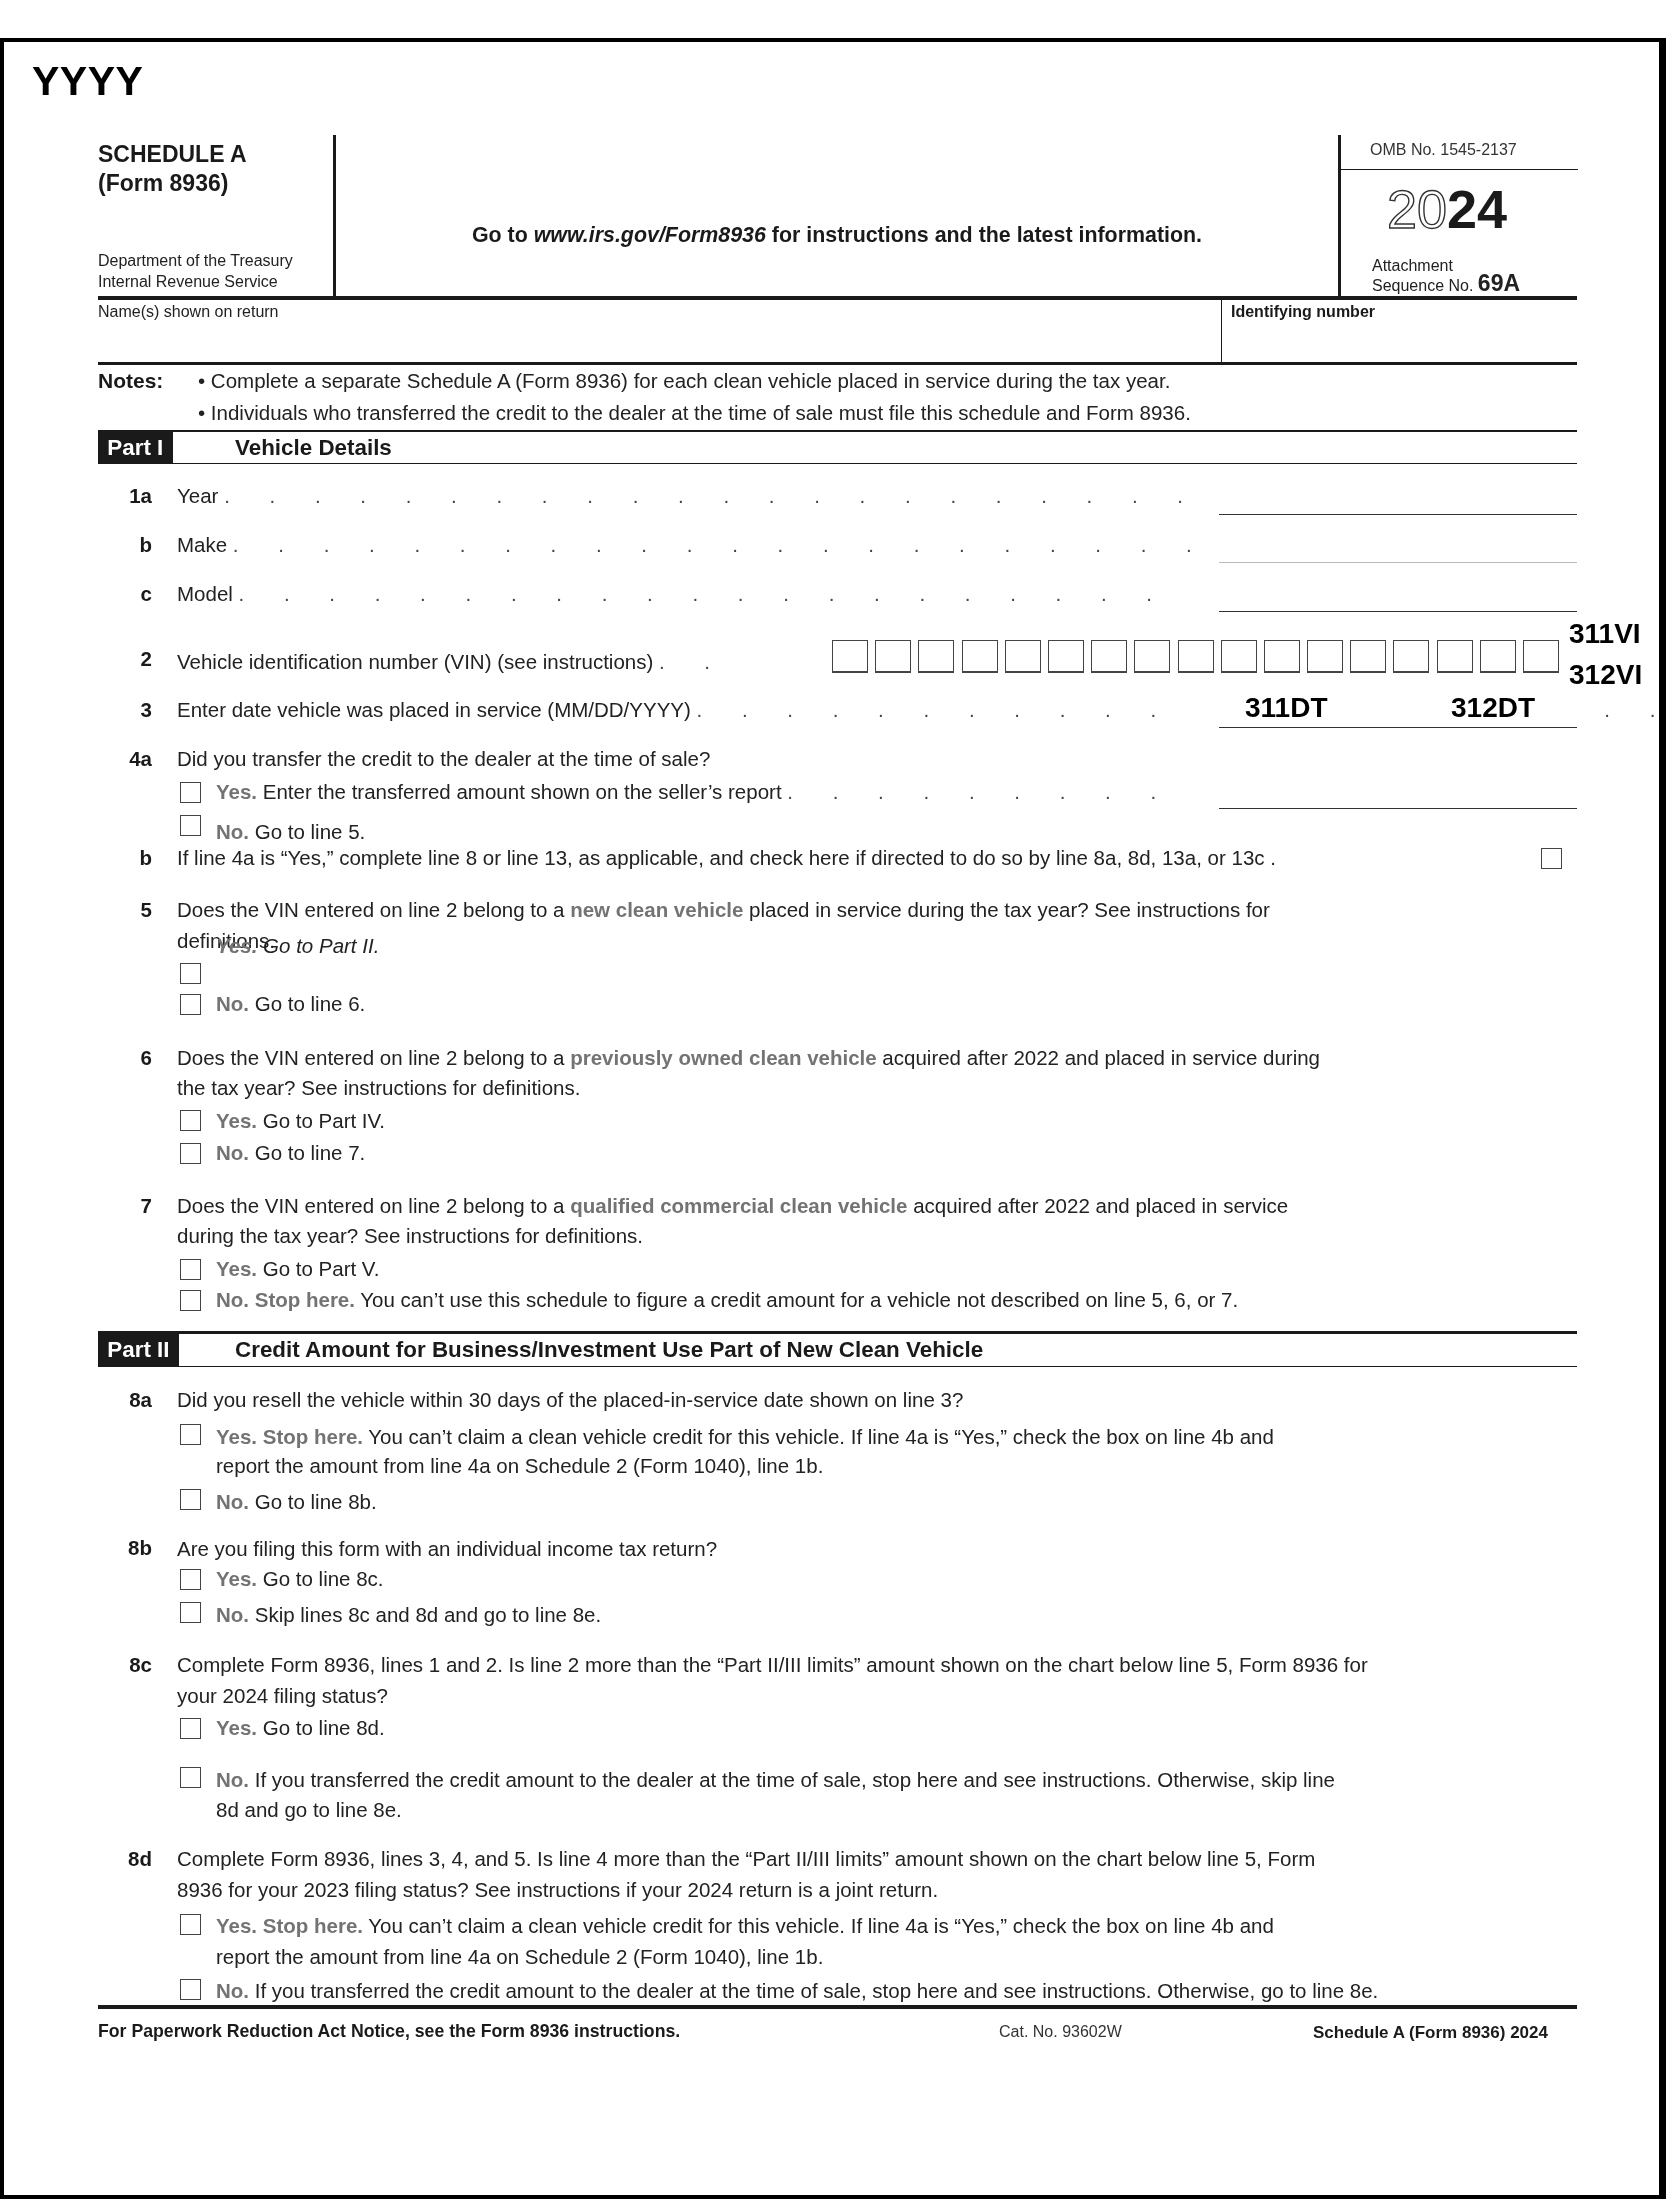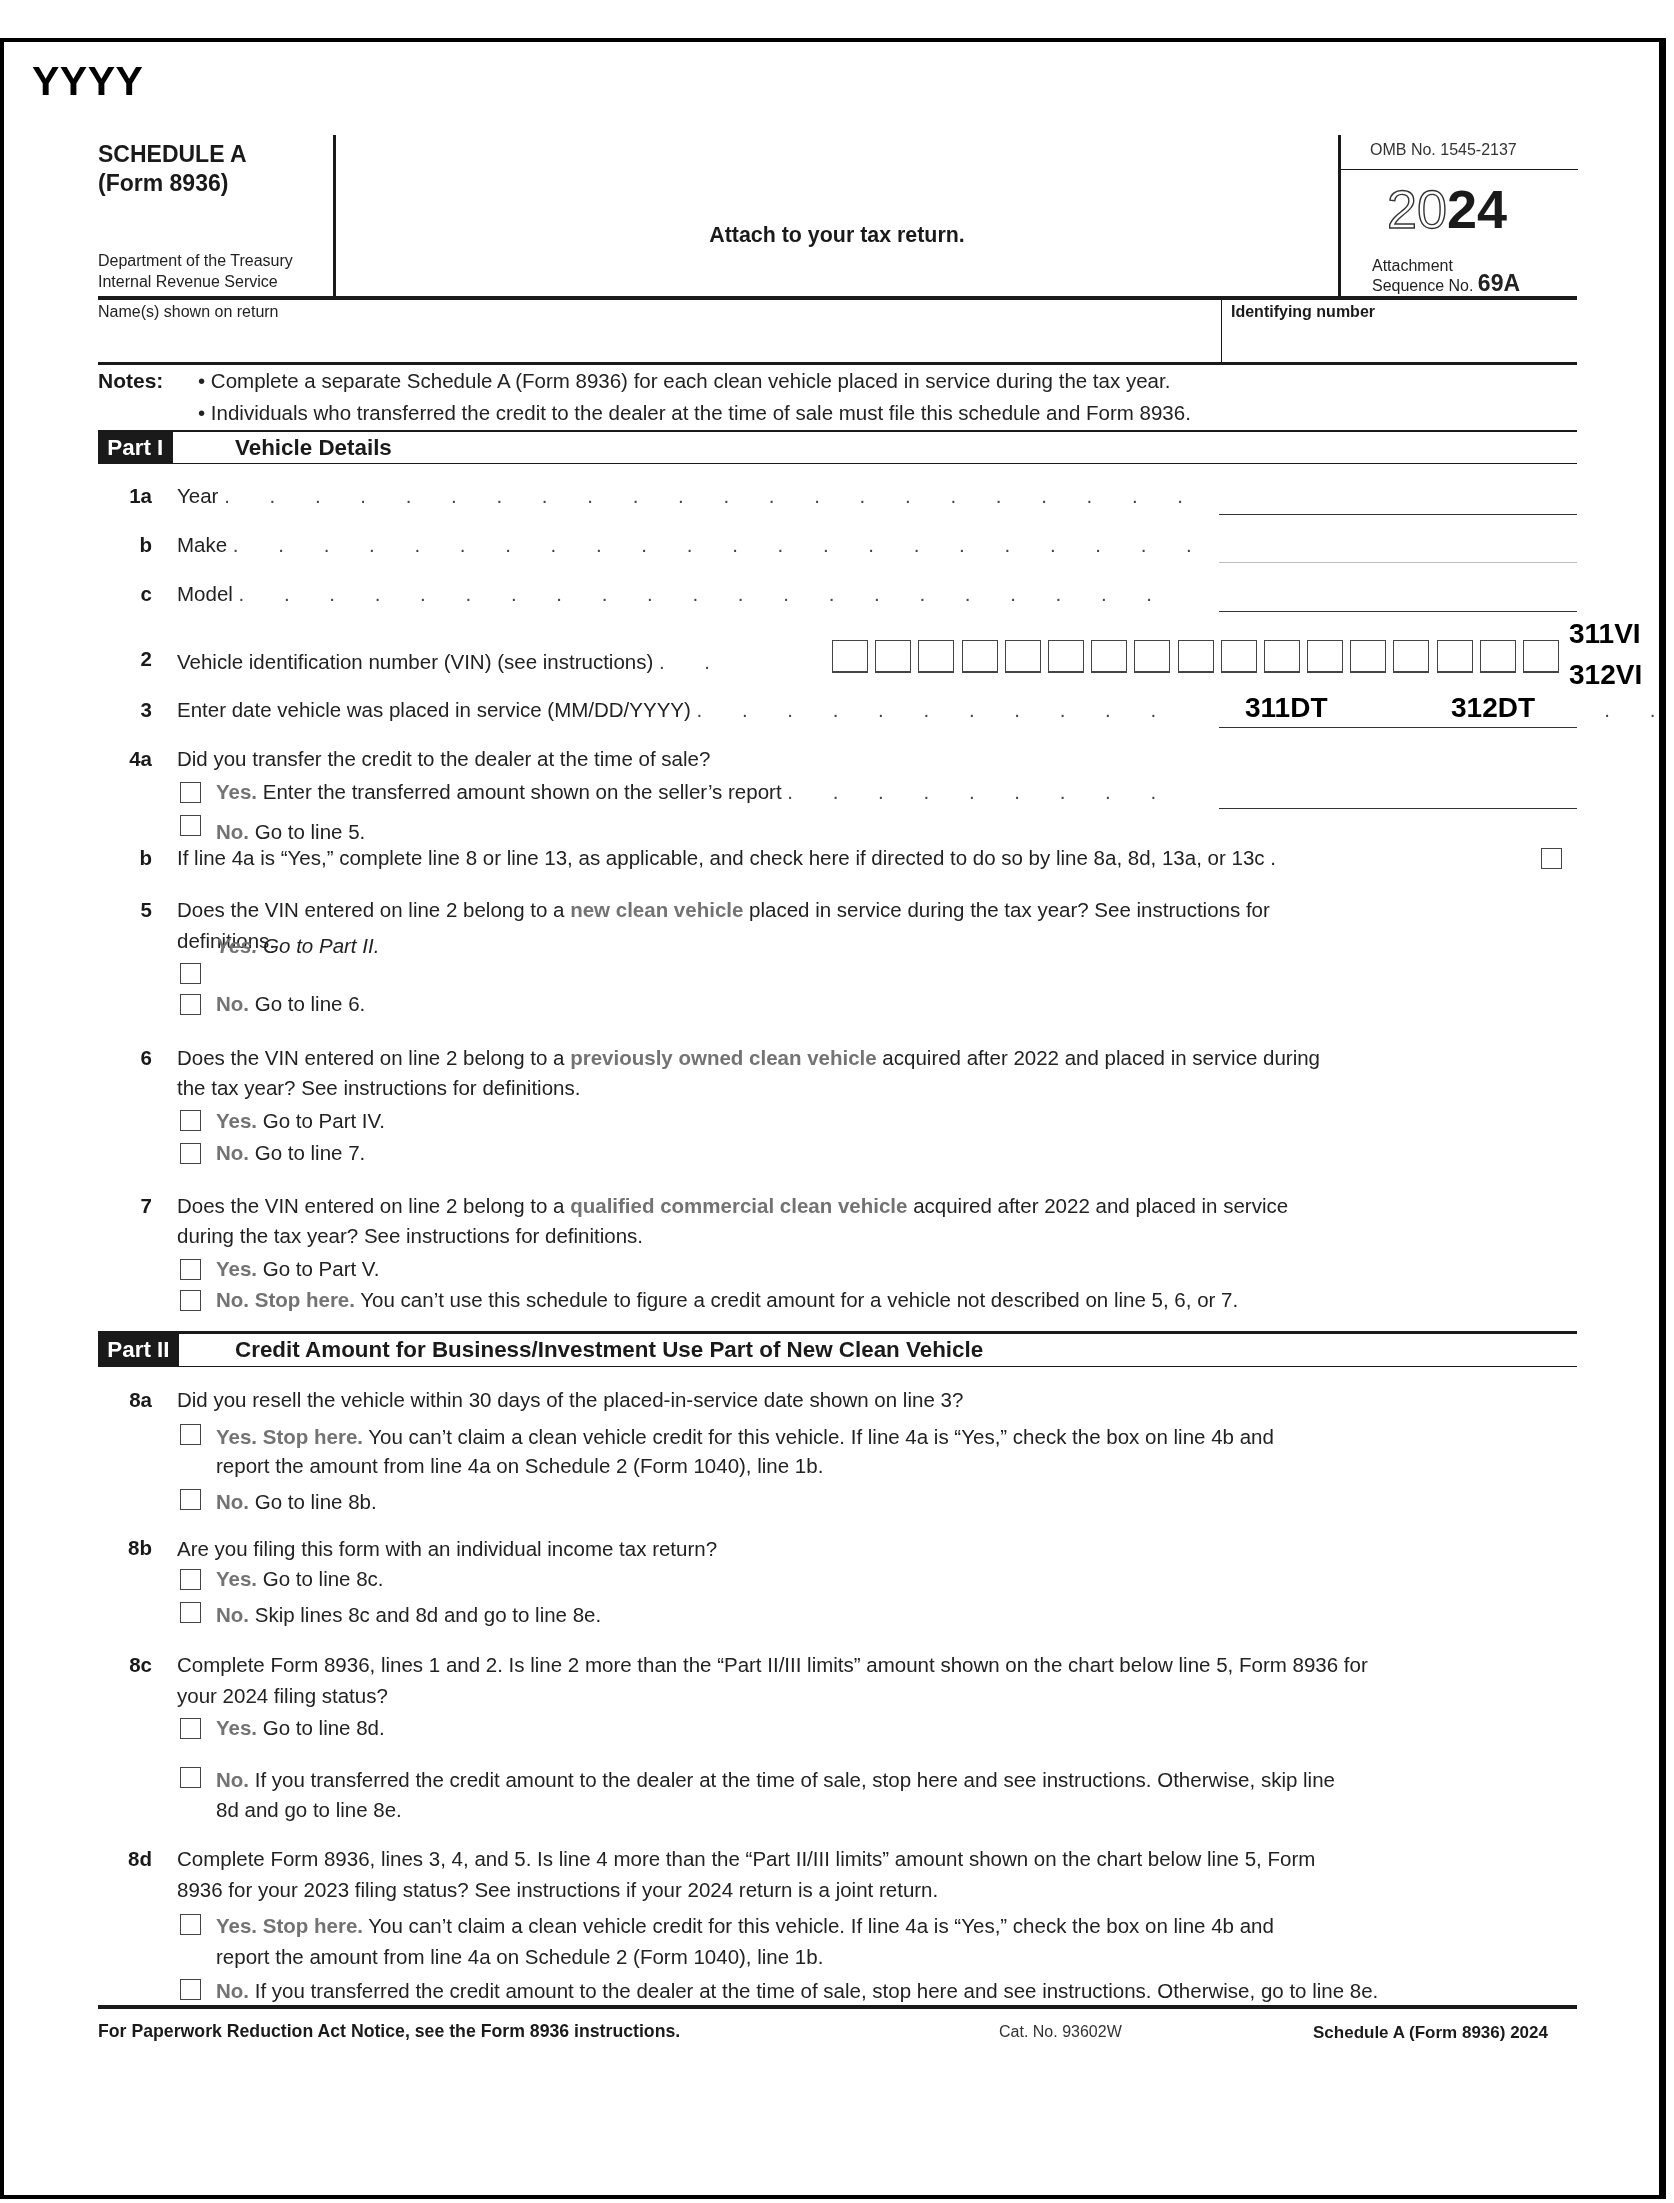--- a/index.html
+++ b/index.html
@@ -48,21 +48,21 @@
 <div class="abs form-title">
   <div>SCHEDULE A</div>
   <div>(Form 8936)</div>
 </div>
 <div class="abs dept">
   <div>Department of the Treasury</div>
   <div>Internal Revenue Service</div>
 </div>
 <div class="hl" style="left:333px; top:135px; width:2.8px; height:163px;"></div>
 <div class="abs center-head">
-  <div>Attach to your tax return.</div>
+  <div><span>Go to </span><i>www.irs.gov/Form8936</i><span> for instructions and the latest information.</span></div>
 </div>
 <div class="hl" style="left:1338px; top:135px; width:2.8px; height:163px;"></div>
 <div class="abs omb">OMB No. 1545-2137</div>
 <div class="hl" style="left:1340px; top:169px; width:238px; height:0.9px;"></div>
 <div class="abs year"><span class="outline">20</span><span>24</span></div>
 <div class="abs attach">
   <div>Attachment</div>
   <div><span>Sequence No.</span> <b>69A</b></div>
 </div>
 <div class="hl" style="left:98px; top:296px; width:1479px; height:3.7px;"></div>

